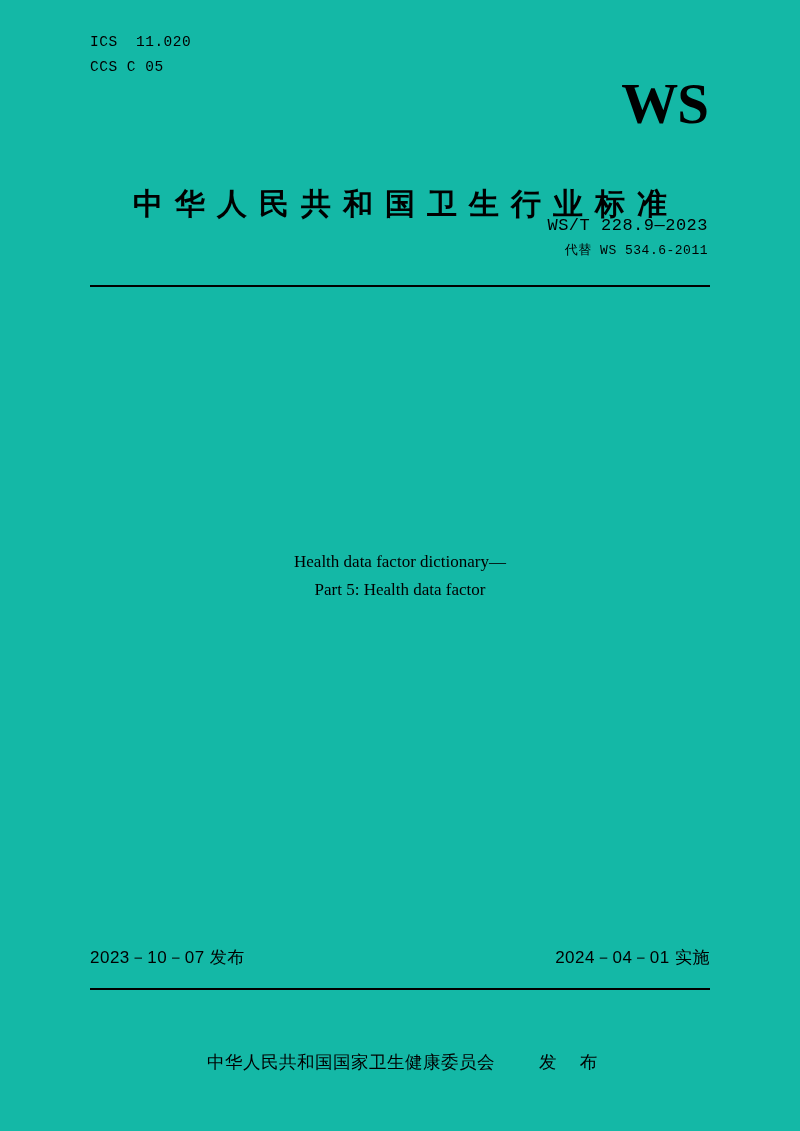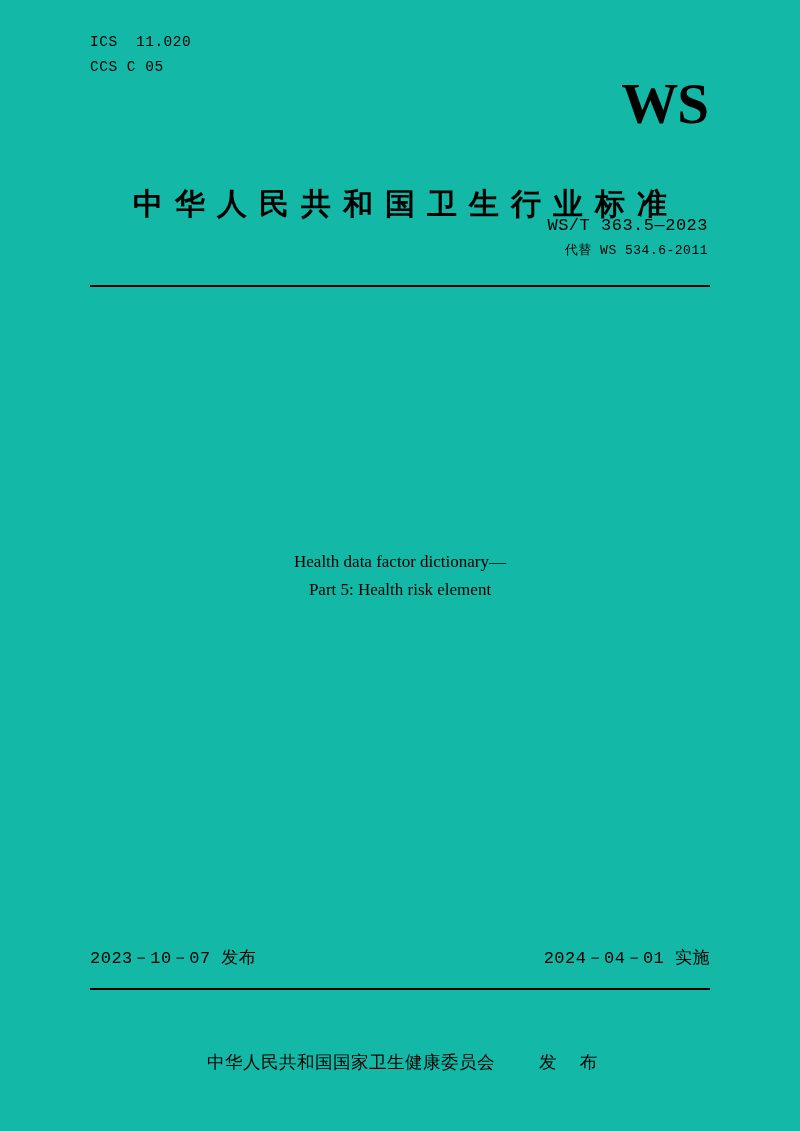--- a/index.html
+++ b/index.html
@@ -119,21 +119,21 @@
 
   
   .date-row {
     position: absolute;
     left: 90px;
     right: 90px;
     top: 946px;
     display: flex;
     justify-content: space-between;
     align-items: flex-start;
-    font-family: Liberation Mono, monospace;
+    font-family: Liberation Sans, sans-serif;
     font-size: 17px;
     letter-spacing: 0.5px;
   }
   .date-row span {
     white-space: pre;
   }
 
   
   .rule-bottom {
     position: absolute;
@@ -168,30 +168,30 @@
   <div class="codes">
     <div>ICS  11.020</div>
     <div>CCS C 05</div>
   </div>
 
   <div class="ws-logo">WS</div>
 
   <div class="std-header">中华人民共和国卫生行业标准</div>
 
   <div class="std-no">
-    <div class="num">WS/T 363.5—2023</div>
+    <div class="num">WS/T 228.9—2023</div>
     <div class="replaces">代替 WS 534.6-2011</div>
   </div>
 
   <div class="rule-top"></div>
 
 
   <div class="title-en">
     <div>Health data factor dictionary—</div>
-    <div>Part 5: Health risk element</div>
+    <div>Part 5: Health data factor</div>
   </div>
 
   <div class="date-row">
     <span>2023－10－07 发布</span>
     <span>2024－04－01 实施</span>
   </div>
 
   <div class="rule-bottom"></div>
 
   <div class="publisher">

